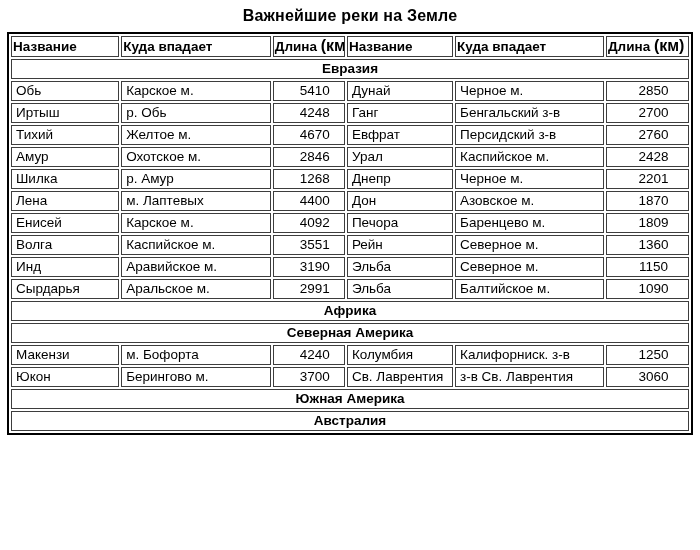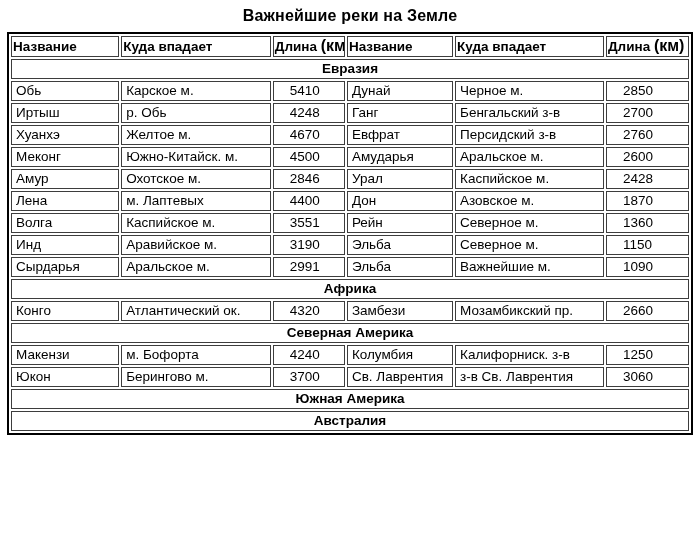--- a/index.html
+++ b/index.html
@@ -53,20 +53,21 @@
     padding: 1px 1px;
   }
   th .unit {
     font-weight: bold;
     font-size: 16px;
   }
   td.cell-name, td.cell-dest {
     text-align: left;
   }
   td.cell-len {
+    text-align: center;
     padding-left: 16px;
   }
   td.section-cell {
     text-align: center;
     font-weight: bold;
     padding: 1px 1px;
   }
 </style>
 </head>
 <body>
@@ -107,85 +108,85 @@
         </tr>
         <tr>
           <td class="cell-name">Иртыш</td>
           <td class="cell-dest">р. Обь</td>
           <td class="cell-len">4248</td>
           <td class="cell-name">Ганг</td>
           <td class="cell-dest">Бенгальский з-в</td>
           <td class="cell-len">2700</td>
         </tr>
         <tr>
-          <td class="cell-name">Хуанхэ</td>
+          <td class="cell-name">Тихий</td>
           <td class="cell-dest">Желтое м.</td>
           <td class="cell-len">4670</td>
           <td class="cell-name">Евфрат</td>
           <td class="cell-dest">Персидский з-в</td>
           <td class="cell-len">2760</td>
-        </tr>
-        <tr>
-          <td class="cell-name">Меконг</td>
-          <td class="cell-dest">Южно-Китайск. м.</td>
-          <td class="cell-len">4500</td>
-          <td class="cell-name">Амударья</td>
-          <td class="cell-dest">Аральское м.</td>
-          <td class="cell-len">2600</td>
         </tr>
         <tr>
           <td class="cell-name">Амур</td>
           <td class="cell-dest">Охотское м.</td>
           <td class="cell-len">2846</td>
           <td class="cell-name">Урал</td>
           <td class="cell-dest">Каспийское м.</td>
           <td class="cell-len">2428</td>
         </tr>
         <tr>
+          <td class="cell-name">Шилка</td>
+          <td class="cell-dest">р. Амур</td>
+          <td class="cell-len">1268</td>
+          <td class="cell-name">Днепр</td>
+          <td class="cell-dest">Черное м.</td>
+          <td class="cell-len">2201</td>
+        </tr>
+        <tr>
           <td class="cell-name">Лена</td>
           <td class="cell-dest">м. Лаптевых</td>
           <td class="cell-len">4400</td>
           <td class="cell-name">Дон</td>
           <td class="cell-dest">Азовское м.</td>
           <td class="cell-len">1870</td>
         </tr>
         <tr>
+          <td class="cell-name">Енисей</td>
+          <td class="cell-dest">Карское м.</td>
+          <td class="cell-len">4092</td>
+          <td class="cell-name">Печора</td>
+          <td class="cell-dest">Баренцево м.</td>
+          <td class="cell-len">1809</td>
+        </tr>
+        <tr>
           <td class="cell-name">Волга</td>
           <td class="cell-dest">Каспийское м.</td>
           <td class="cell-len">3551</td>
           <td class="cell-name">Рейн</td>
           <td class="cell-dest">Северное м.</td>
           <td class="cell-len">1360</td>
         </tr>
         <tr>
           <td class="cell-name">Инд</td>
           <td class="cell-dest">Аравийское м.</td>
           <td class="cell-len">3190</td>
           <td class="cell-name">Эльба</td>
           <td class="cell-dest">Северное м.</td>
           <td class="cell-len">1150</td>
         </tr>
         <tr>
           <td class="cell-name">Сырдарья</td>
           <td class="cell-dest">Аральское м.</td>
           <td class="cell-len">2991</td>
           <td class="cell-name">Эльба</td>
-          <td class="cell-dest">Важнейшие м.</td>
+          <td class="cell-dest">Балтийское м.</td>
           <td class="cell-len">1090</td>
         </tr>
         <tr>
           <td colspan="6" class="section-cell">Африка</td>
-        </tr>
-        <tr>
-          <td class="cell-name">Конго</td>
-          <td class="cell-dest">Атлантический ок.</td>
-          <td class="cell-len">4320</td>
-          <td class="cell-name">Замбези</td>
-          <td class="cell-dest">Мозамбикский пр.</td>
-          <td class="cell-len">2660</td>
         </tr>
         <tr>
           <td colspan="6" class="section-cell">Северная Америка</td>
         </tr>
         <tr>
           <td class="cell-name">Макензи</td>
           <td class="cell-dest">м. Бофорта</td>
           <td class="cell-len">4240</td>
           <td class="cell-name">Колумбия</td>
           <td class="cell-dest">Калифорниск. з-в</td>

